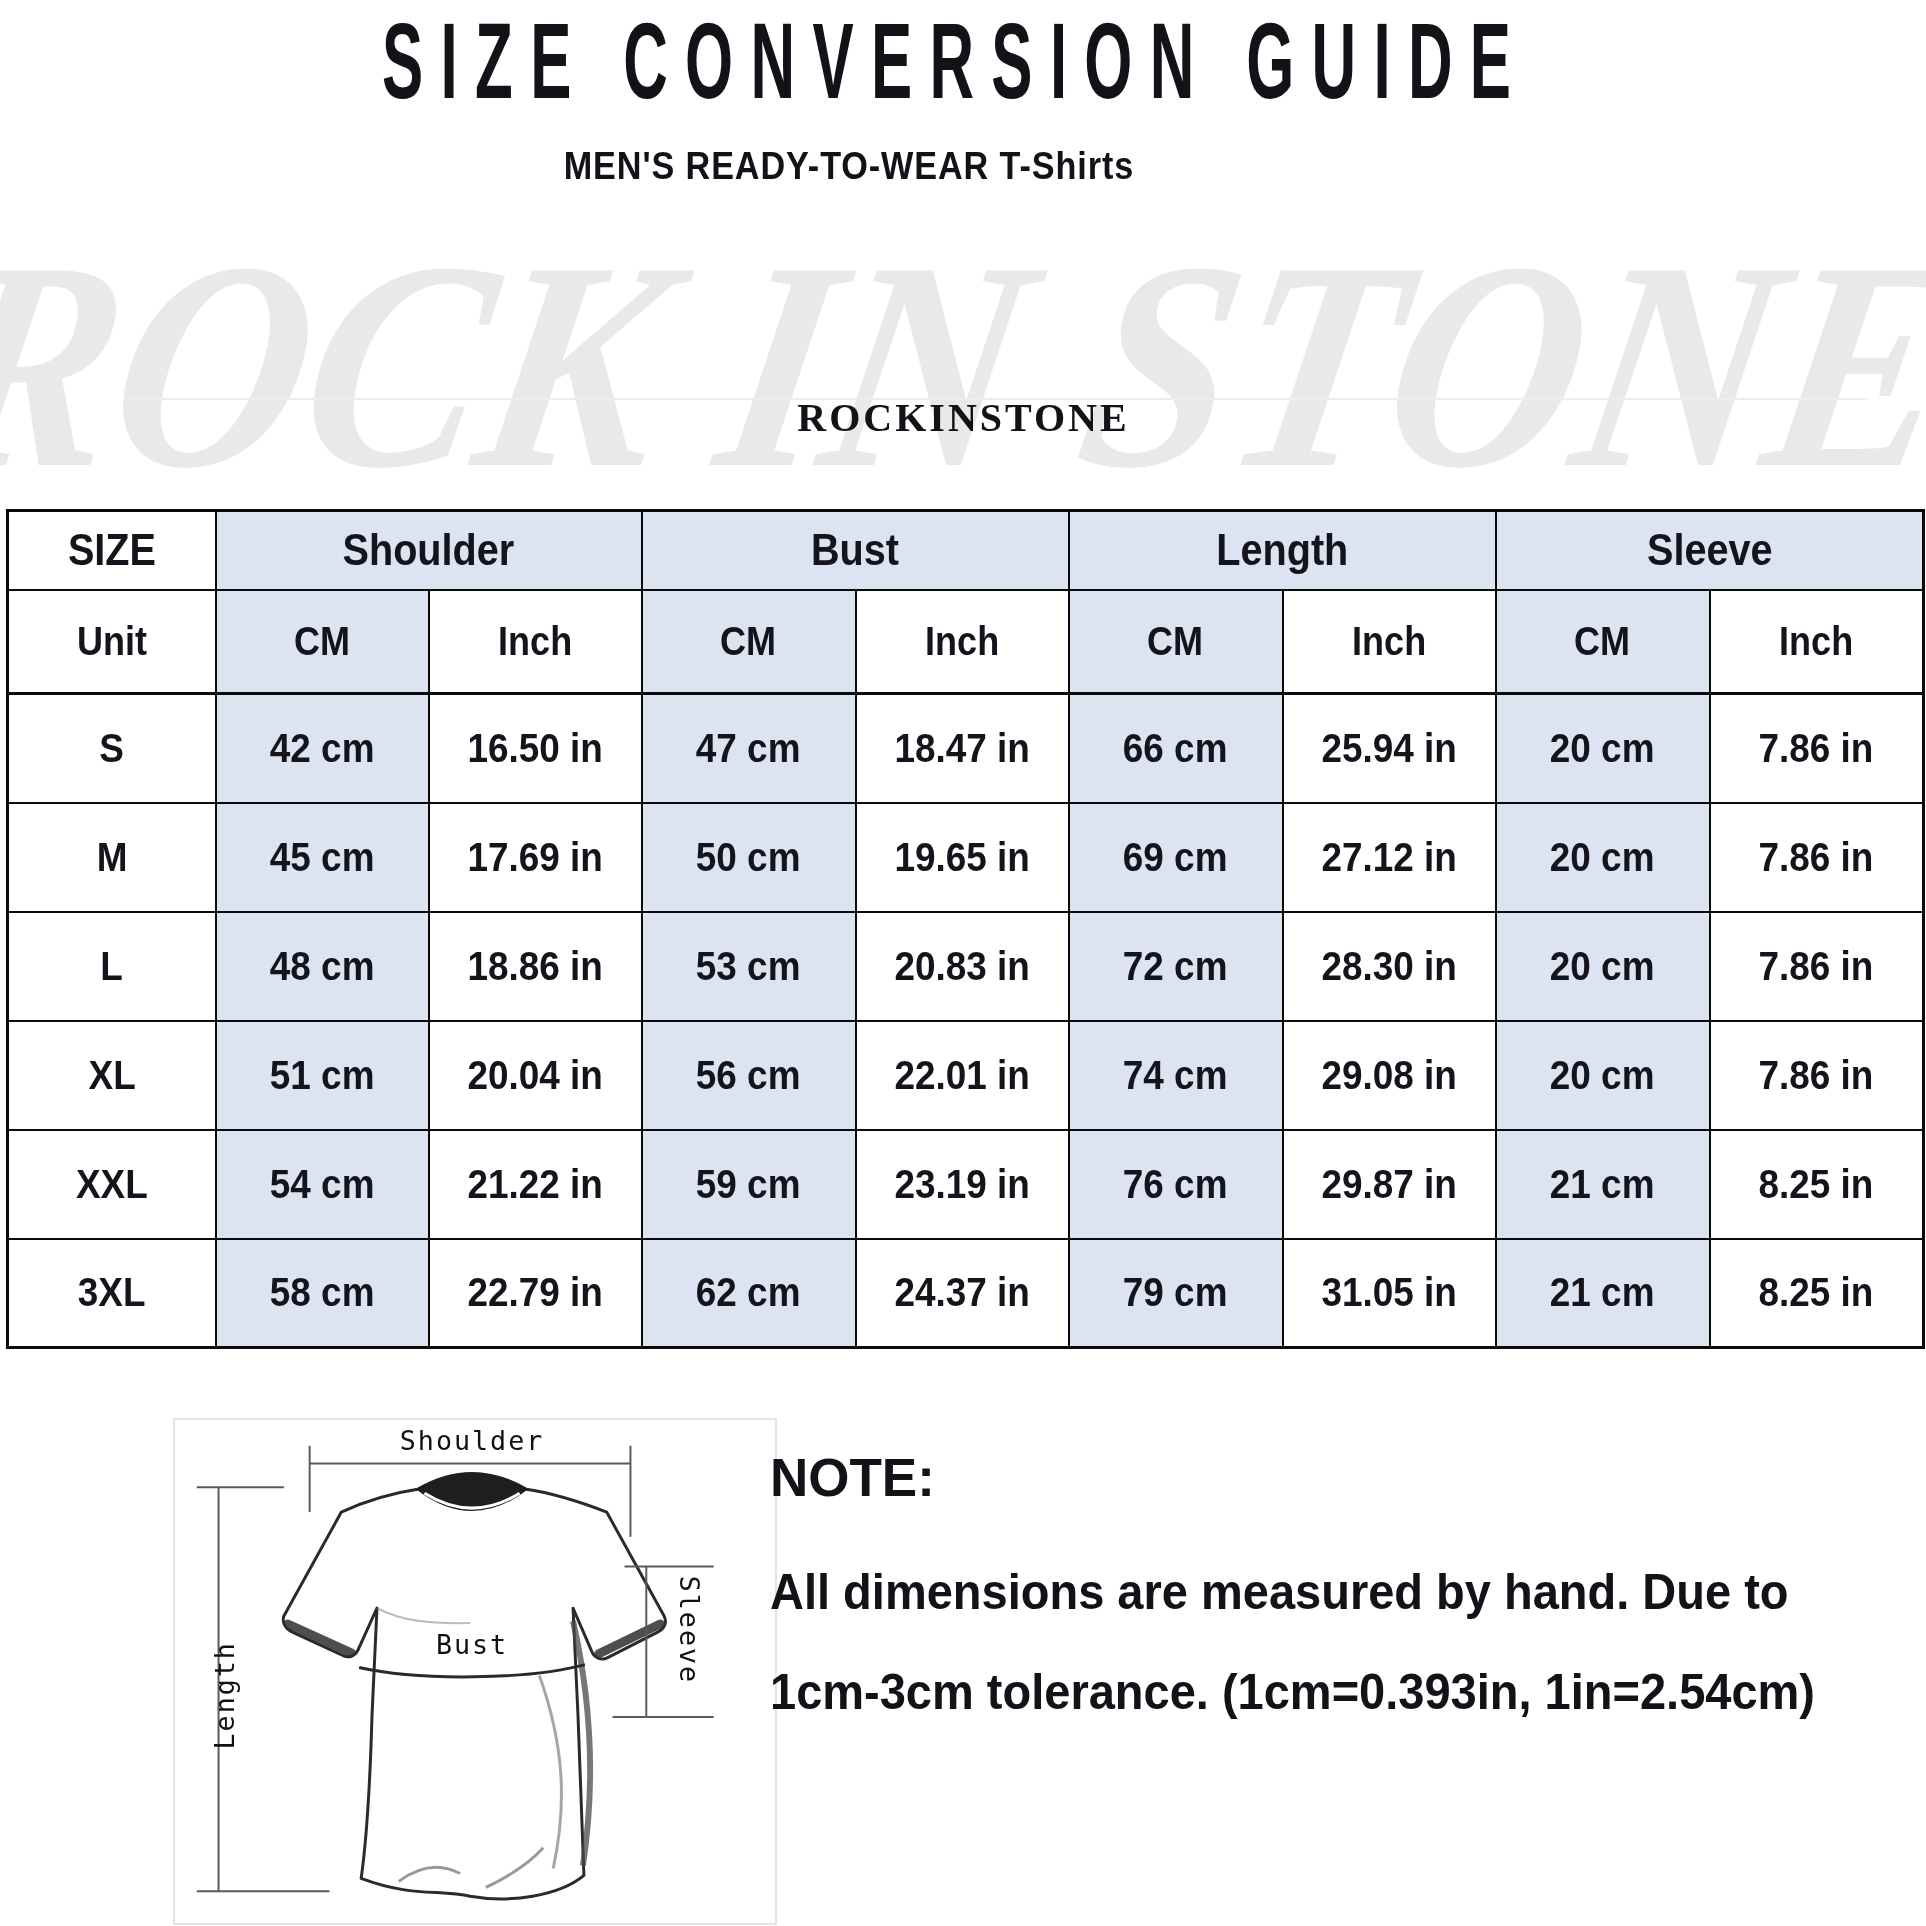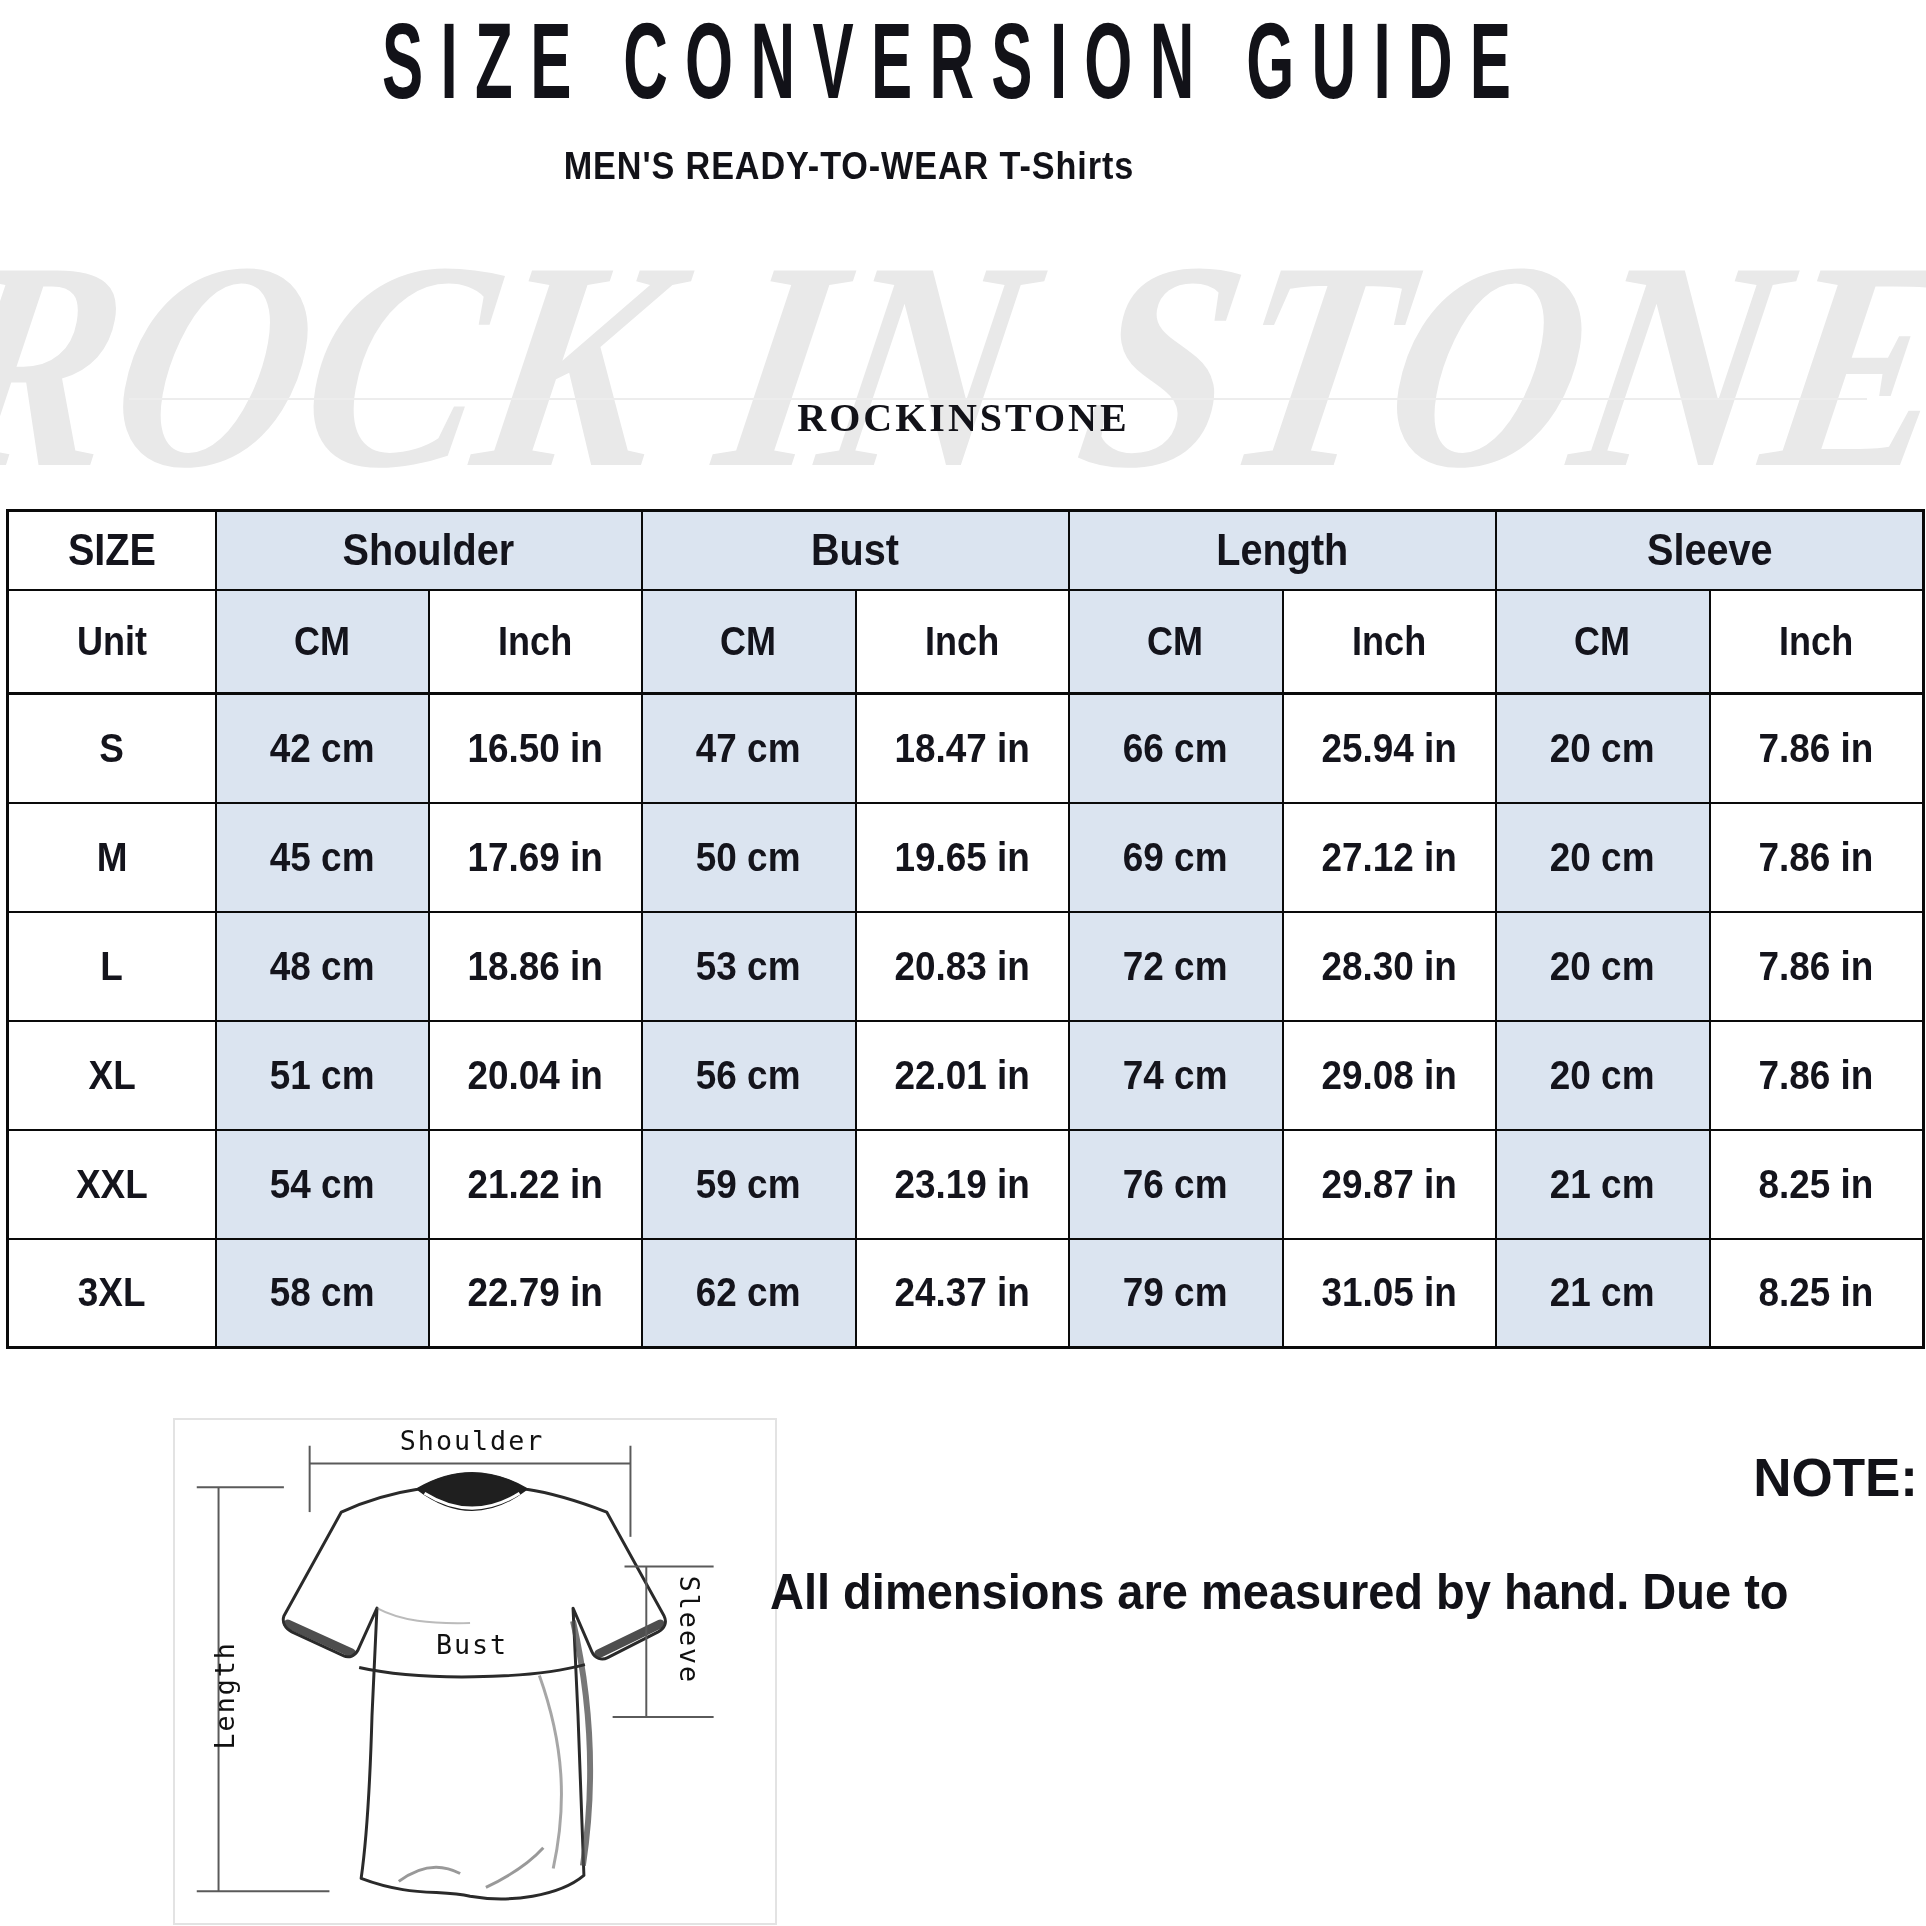--- a/index.html
+++ b/index.html
@@ -34,21 +34,21 @@
   .h-cell{font-size:44px;}
   .u-cell{font-size:40px;}
   .d-cell{font-size:41px;}
   .cond{display:inline-block;transform:scaleX(0.90);transform-origin:50% 50%;white-space:nowrap;}
 
   
   .sketch-svg{position:absolute;left:173px;top:1418px;z-index:1;}
 
   
   .note{position:absolute;left:770px;top:1447px;width:1148px;z-index:1;}
-  .note-heading{font-size:53px;font-weight:bold;margin:0 0 34px 0;text-align:right;}
+  .note-heading{font-size:53px;font-weight:bold;margin:0 0 34px 0;}
   .note-line{font-size:50px;font-weight:bold;line-height:100px;white-space:nowrap;}
   .note .cond{transform-origin:0 50%;transform:scaleX(0.94);}
 </style>
 </head>
 <body>
 
 <div class="page">
 
   <svg class="watermark-svg" width="1927" height="376" viewBox="0 0 1946 380">
     <g transform="translate(50,0) skewX(-10)">
@@ -206,16 +206,17 @@
       <text x="302" y="32" text-anchor="middle" letter-spacing="2">Shoulder</text>
       <text x="302" y="238" text-anchor="middle" letter-spacing="2">Bust</text>
       <text x="62" y="280" text-anchor="middle" letter-spacing="2" transform="rotate(-90 62 280)">Length</text>
       <text x="512" y="214" text-anchor="middle" letter-spacing="2" transform="rotate(90 512 214)">Sleeve</text>
     </g>
   </svg>
 
   <div class="note">
     <div class="note-heading">NOTE:</div>
     <div class="note-line"><span class="cond">All dimensions are measured by hand. Due to</span></div>
+    <div class="note-line"><span class="cond">1cm-3cm tolerance. (1cm=0.393in, 1in=2.54cm)</span></div>
   </div>
 
 </div>
 
 
 </body></html>

